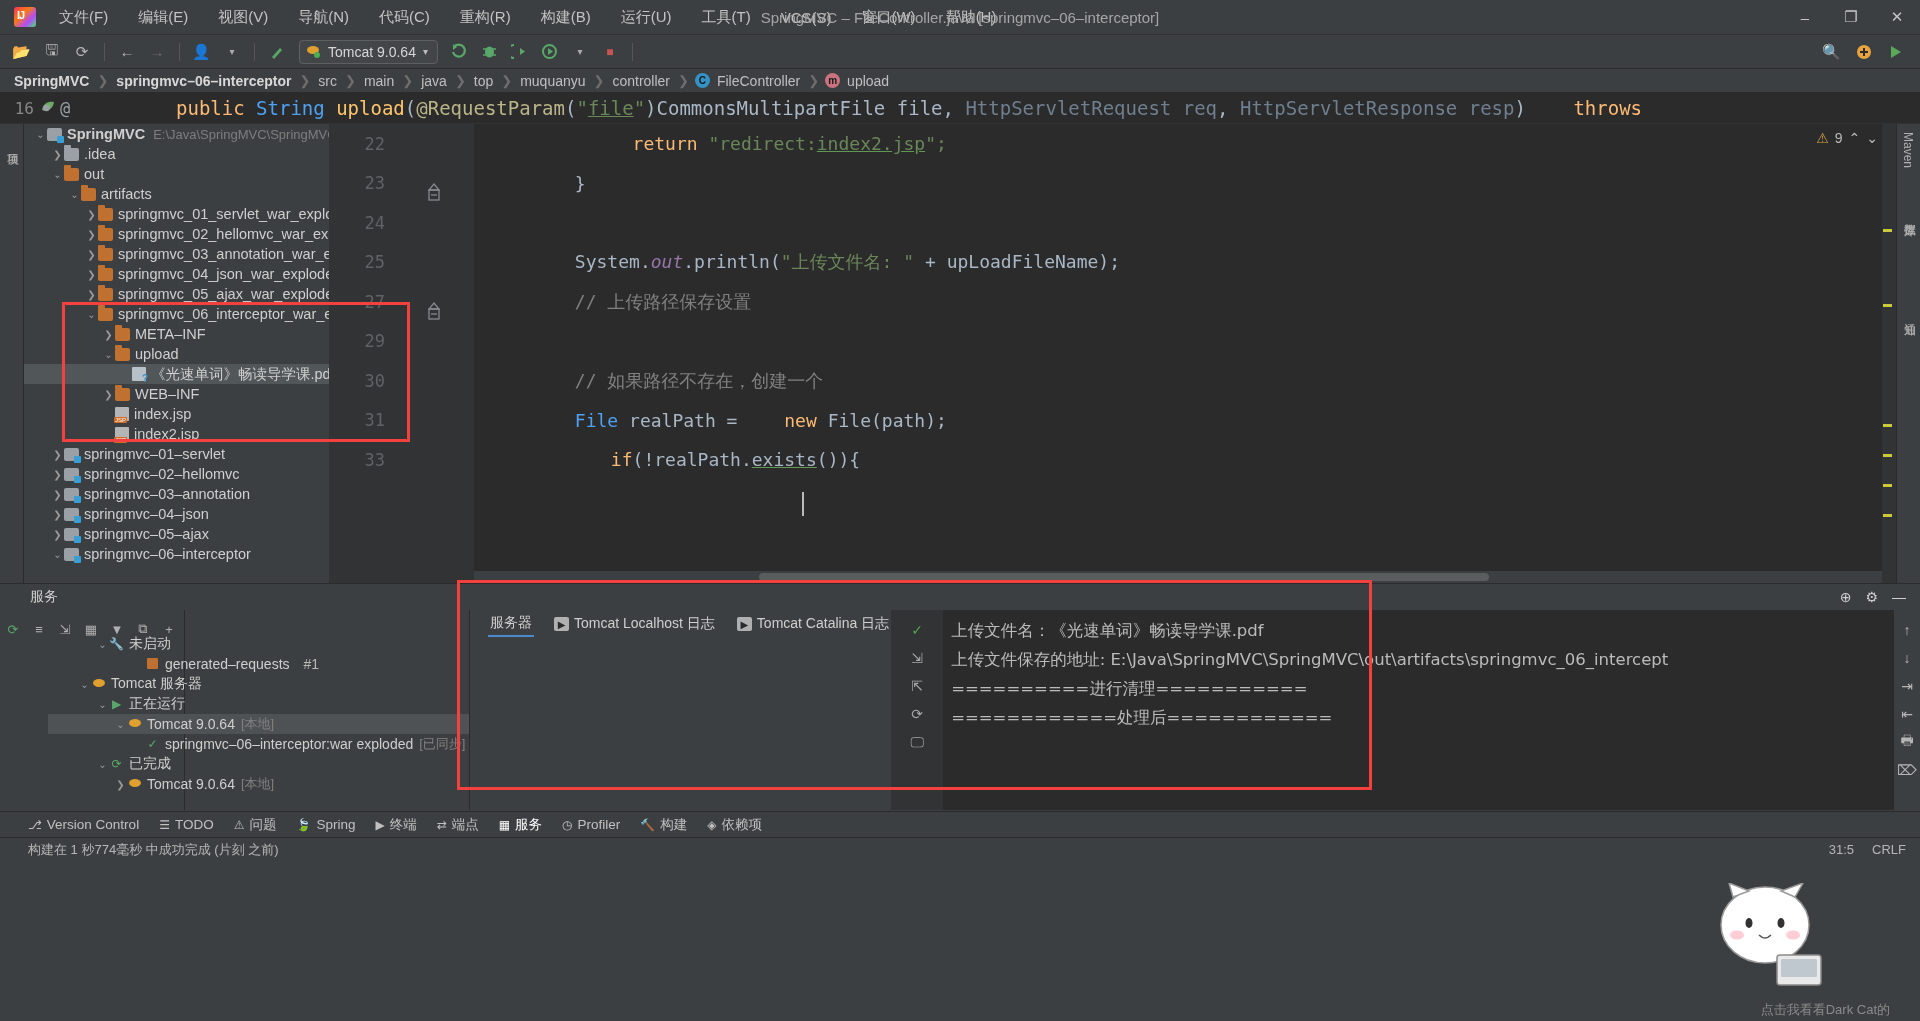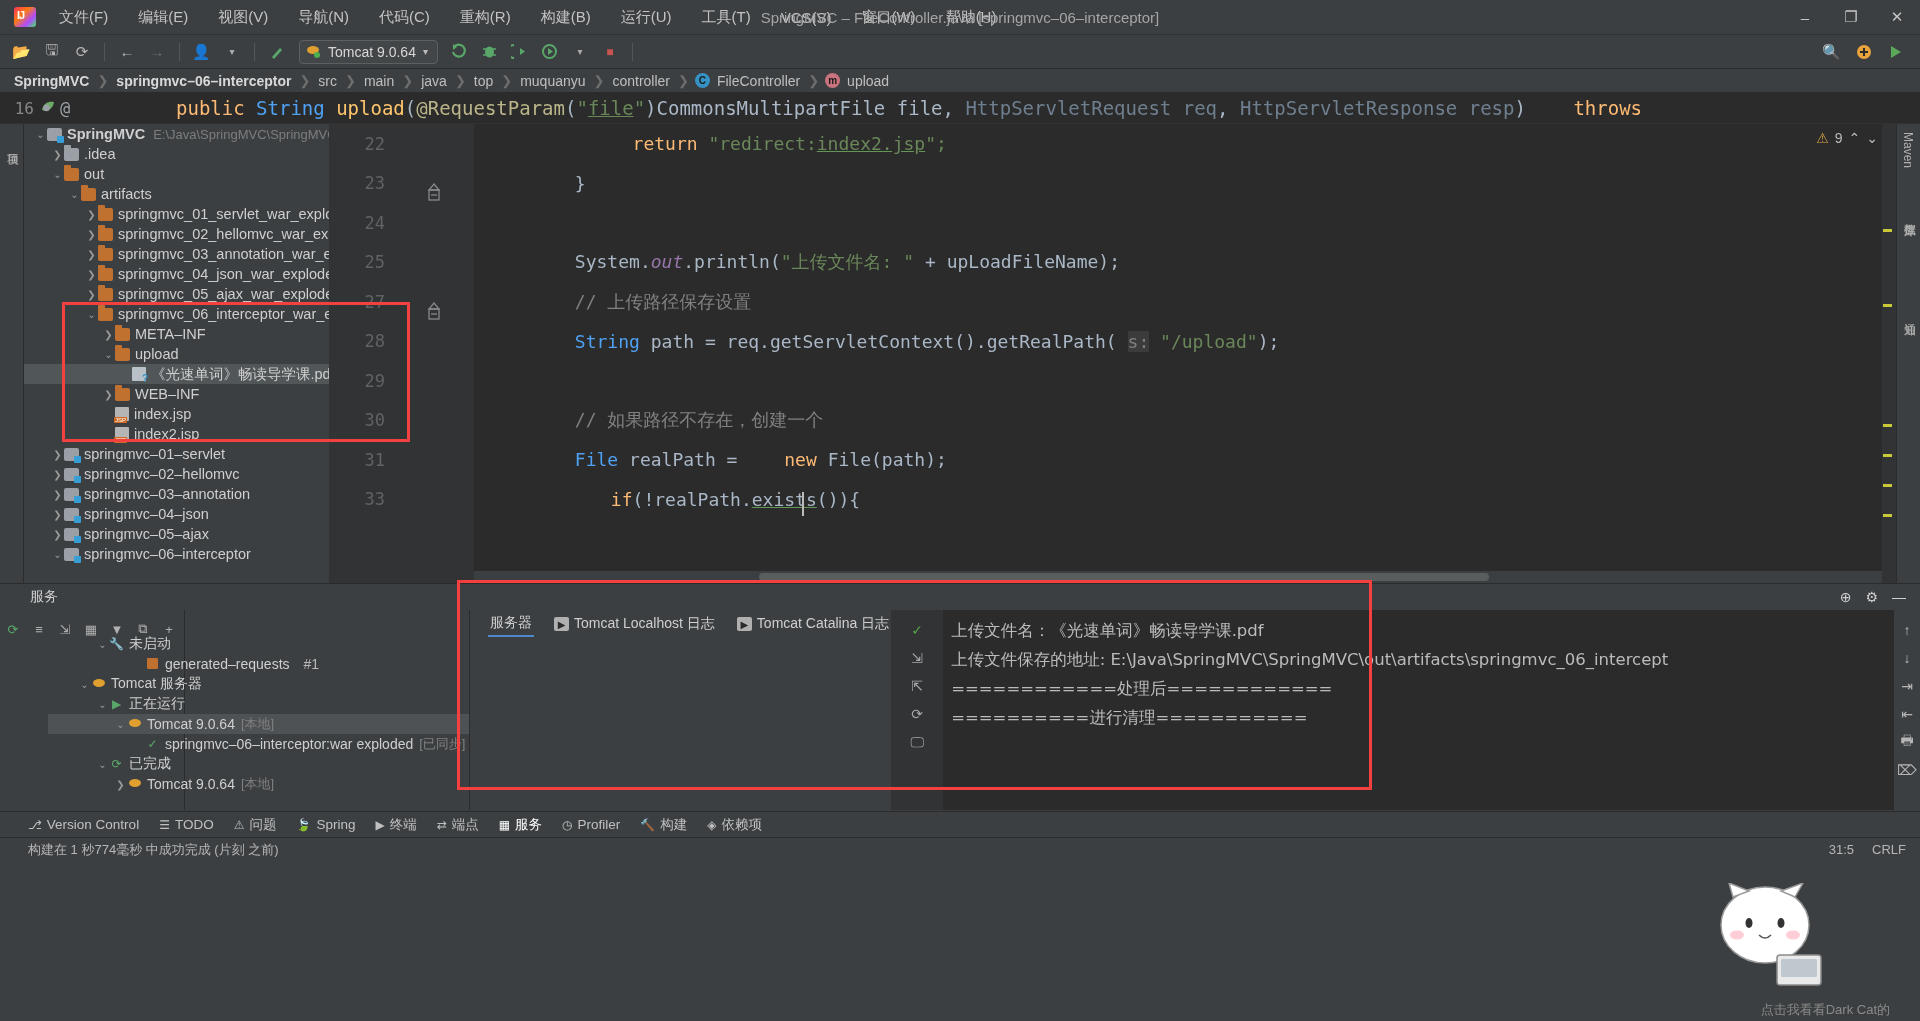--- a/index.html
+++ b/index.html
@@ -433,25 +433,20 @@
           <div class="fold">
             <svg width="14" height="20" viewBox="0 0 14 20" style="position:absolute;left:28px;top:-2px">
               <path d="M7 3 L12 9 H2 Z" fill="none" stroke="#868a8c" stroke-width="1.3"></path>
               <rect x="2" y="9" width="10" height="10" fill="none" stroke="#868a8c" stroke-width="1.3"></rect>
               <path d="M4 14 h6" stroke="#868a8c" stroke-width="1.3"></path>
             </svg>
           </div>
           <div class="ecode">       <span class="cmt">// 上传路径保存设置</span></div>
         </div>
         <div class="eline">
-          <div class="eno">28</div>
-          <div class="fold"></div>
-          <div class="ecode">       <span class="" style="color:#4ea1f3">String </span><span class="plain">path = req.getServletContext().getRealPath( </span><span class="hint">s:</span><span class="plain"> </span><span class="str">"/upload"</span><span class="plain">);</span></div>
-        </div>
-        <div class="eline">
           <div class="eno">29</div>
           <div class="fold"></div>
           <div class="ecode"></div>
         </div>
         <div class="eline">
           <div class="eno">30</div>
           <div class="fold"></div>
           <div class="ecode">       <span class="cmt">// 如果路径不存在，创建一个</span></div>
         </div>
         <div class="eline">
@@ -575,22 +570,22 @@
         <div class="cgutter">
           <div class="cico chk">✓</div>
           <div class="cico">⇲</div>
           <div class="cico">⇱</div>
           <div class="cico">⟳</div>
           <div class="cico">🖵</div>
         </div>
         <div class="ctext" id="clines">
             <div>上传文件名：《光速单词》畅读导学课.pdf</div>
             <div>上传文件保存的地址: E:\Java\SpringMVC\SpringMVC\out\artifacts\springmvc_06_intercept</div>
+            <div>==========进行清理===========</div>
             <div>============处理后============</div>
-            <div>==========进行清理===========</div>
           </div>
         <div class="cright" id="cright">
             <div class="cr-ico">↑</div>
             <div class="cr-ico">↓</div>
             <div class="cr-ico">⇥</div>
             <div class="cr-ico">⇤</div>
             <div class="cr-ico">🖶</div>
             <div class="cr-ico">⌦</div>
           </div>
       </div>

